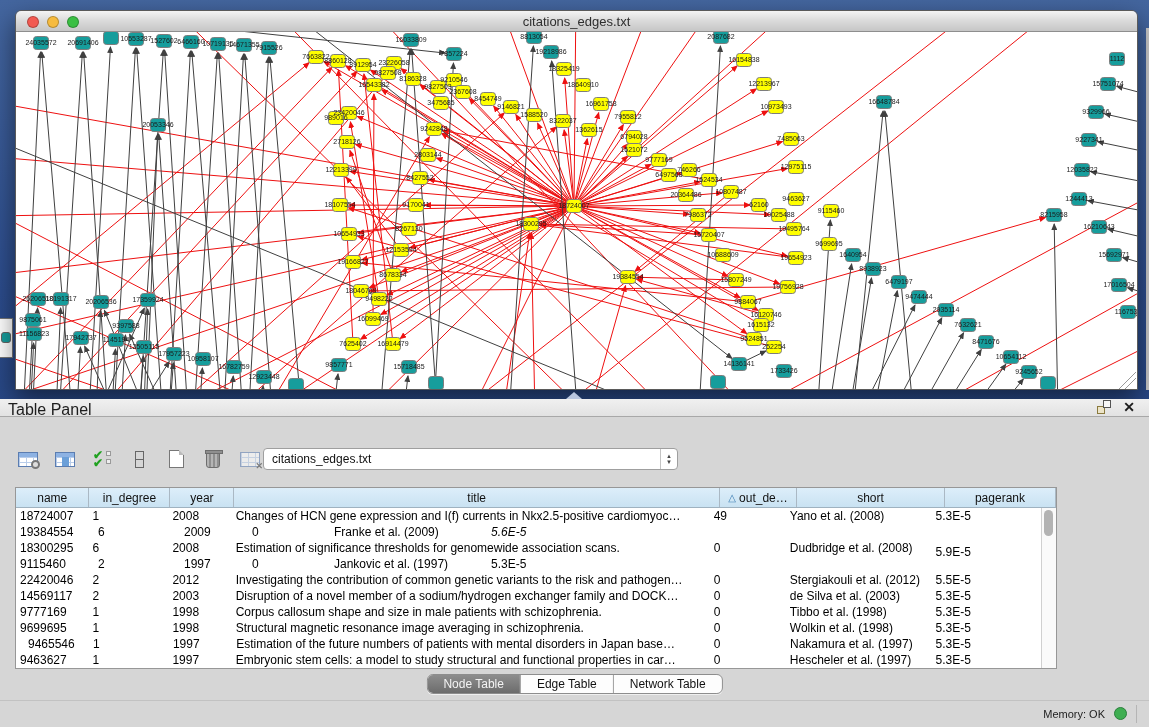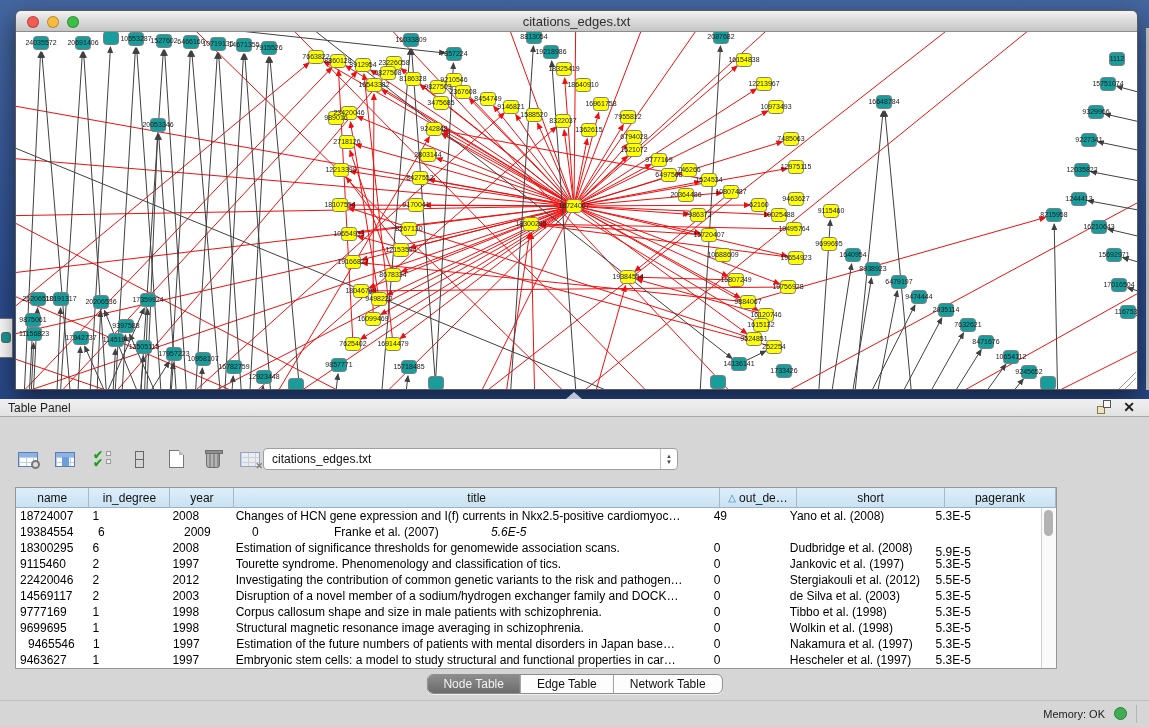--- a/index.html
+++ b/index.html
@@ -23,21 +23,21 @@
     border:1px solid #777;border-left:none;}
   .peek .mini-node{position:absolute;left:1px;top:13px;width:10px;height:11px;
     background:#169d9c;border:1px solid #666;border-radius:3px;}
   .right-sliver{position:absolute;right:0;top:28px;width:3px;height:362px;background:#c9c9c9;}
   .splitter-notch{position:absolute;left:566px;top:392px;width:16px;height:7px;
     background:#b9c6de;clip-path:polygon(50% 0,100% 100%,0 100%);}
   
   .table-panel{position:absolute;left:0;top:399px;width:1149px;height:328px;background:#d6d6d6;}
   .panel-header{position:relative;height:18px;background:linear-gradient(180deg,#f0f0f0,#e2e2e2);
     border-bottom:1px solid #a8a8a8;}
-  .panel-header .ph-title{position:absolute;left:8px;top:2px;font-size:12px;color:#1d1d1d;}
+  .panel-header .ph-title{position:absolute;left:8px;top:2px;font-size:16px;color:#1d1d1d;}
   .ph-icons{position:absolute;right:14px;top:1px;display:flex;gap:12px;align-items:center;}
   .float-ico{position:relative;width:14px;height:14px;}
   .float-ico .sq1{position:absolute;left:0;bottom:0;width:8px;height:8px;border:1px solid #8a7a3e;background:#ece4c8;}
   .float-ico .sq2{position:absolute;right:0;top:0;width:8px;height:8px;border:1px solid #555;background:#f7f7f7;}
   .close-ico{font-size:14px;font-weight:bold;color:#1c1c1c;line-height:14px;cursor:default;}
   
   .toolbar{position:absolute;left:15px;top:46px;height:28px;display:flex;align-items:center;gap:11px;}
   .tb-ico{position:relative;width:26px;height:26px;display:flex;align-items:center;justify-content:center;}
   .tbl-glyph{position:relative;width:20px;height:15px;border:1px solid #5b7db1;background:#fff;}
   .tbl-glyph .hdr{position:absolute;left:0;top:0;right:0;height:4px;background:#8db2e3;}
@@ -675,37 +675,36 @@
             <div class="td" style="width: 516px;">Changes of HCN gene expression and I(f) currents in Nkx2.5-positive cardiomyoc…</div>
             <div class="td" style="width: 82px;">49</div>
             <div class="td" style="width: 157px;">Yano et al. (2008)</div>
             <div class="td" style="width: 118px;">5.3E-5</div>
           </div>
           <div class="tr">
             <div class="td" style="width: 78px;">19384554</div>
             <div class="td" style="width: 86px;">6</div>
             <div class="td" style="width: 68px;">2009</div>
             <div class="td" style="width: 82px;">0</div>
-            <div class="td" style="width: 157px;">Franke et al. (2007)</div>
+            <div class="td" style="width: 157px;">Franke et al. (2009)</div>
             <div class="td" style="width: 118px; font-style: italic;">5.6E-5</div>
           </div>
           <div class="tr">
             <div class="td" style="width: 78px;">18300295</div>
             <div class="td" style="width: 86px;">6</div>
             <div class="td" style="width: 68px;">2008</div>
             <div class="td" style="width: 516px;">Estimation of significance thresholds for genomewide association scans.</div>
             <div class="td" style="width: 82px;">0</div>
             <div class="td" style="width: 157px;">Dudbridge et al. (2008)</div>
             <div class="td" style="width: 118px; margin-top: 8px;">5.9E-5</div>
           </div>
           <div class="tr">
             <div class="td" style="width: 78px;">9115460</div>
             <div class="td" style="width: 86px;">2</div>
             <div class="td" style="width: 68px;">1997</div>
-            <div class="td" style="width: 516px;">Tourette syndrome. Phenomenology and classification of tics.</div>
             <div class="td" style="width: 82px;">0</div>
             <div class="td" style="width: 157px;">Jankovic et al. (1997)</div>
             <div class="td" style="width: 118px;">5.3E-5</div>
           </div>
           <div class="tr">
             <div class="td" style="width: 78px;">22420046</div>
             <div class="td" style="width: 86px;">2</div>
             <div class="td" style="width: 68px;">2012</div>
             <div class="td" style="width: 516px;">Investigating the contribution of common genetic variants to the risk and pathogen…</div>
             <div class="td" style="width: 82px;">0</div>

